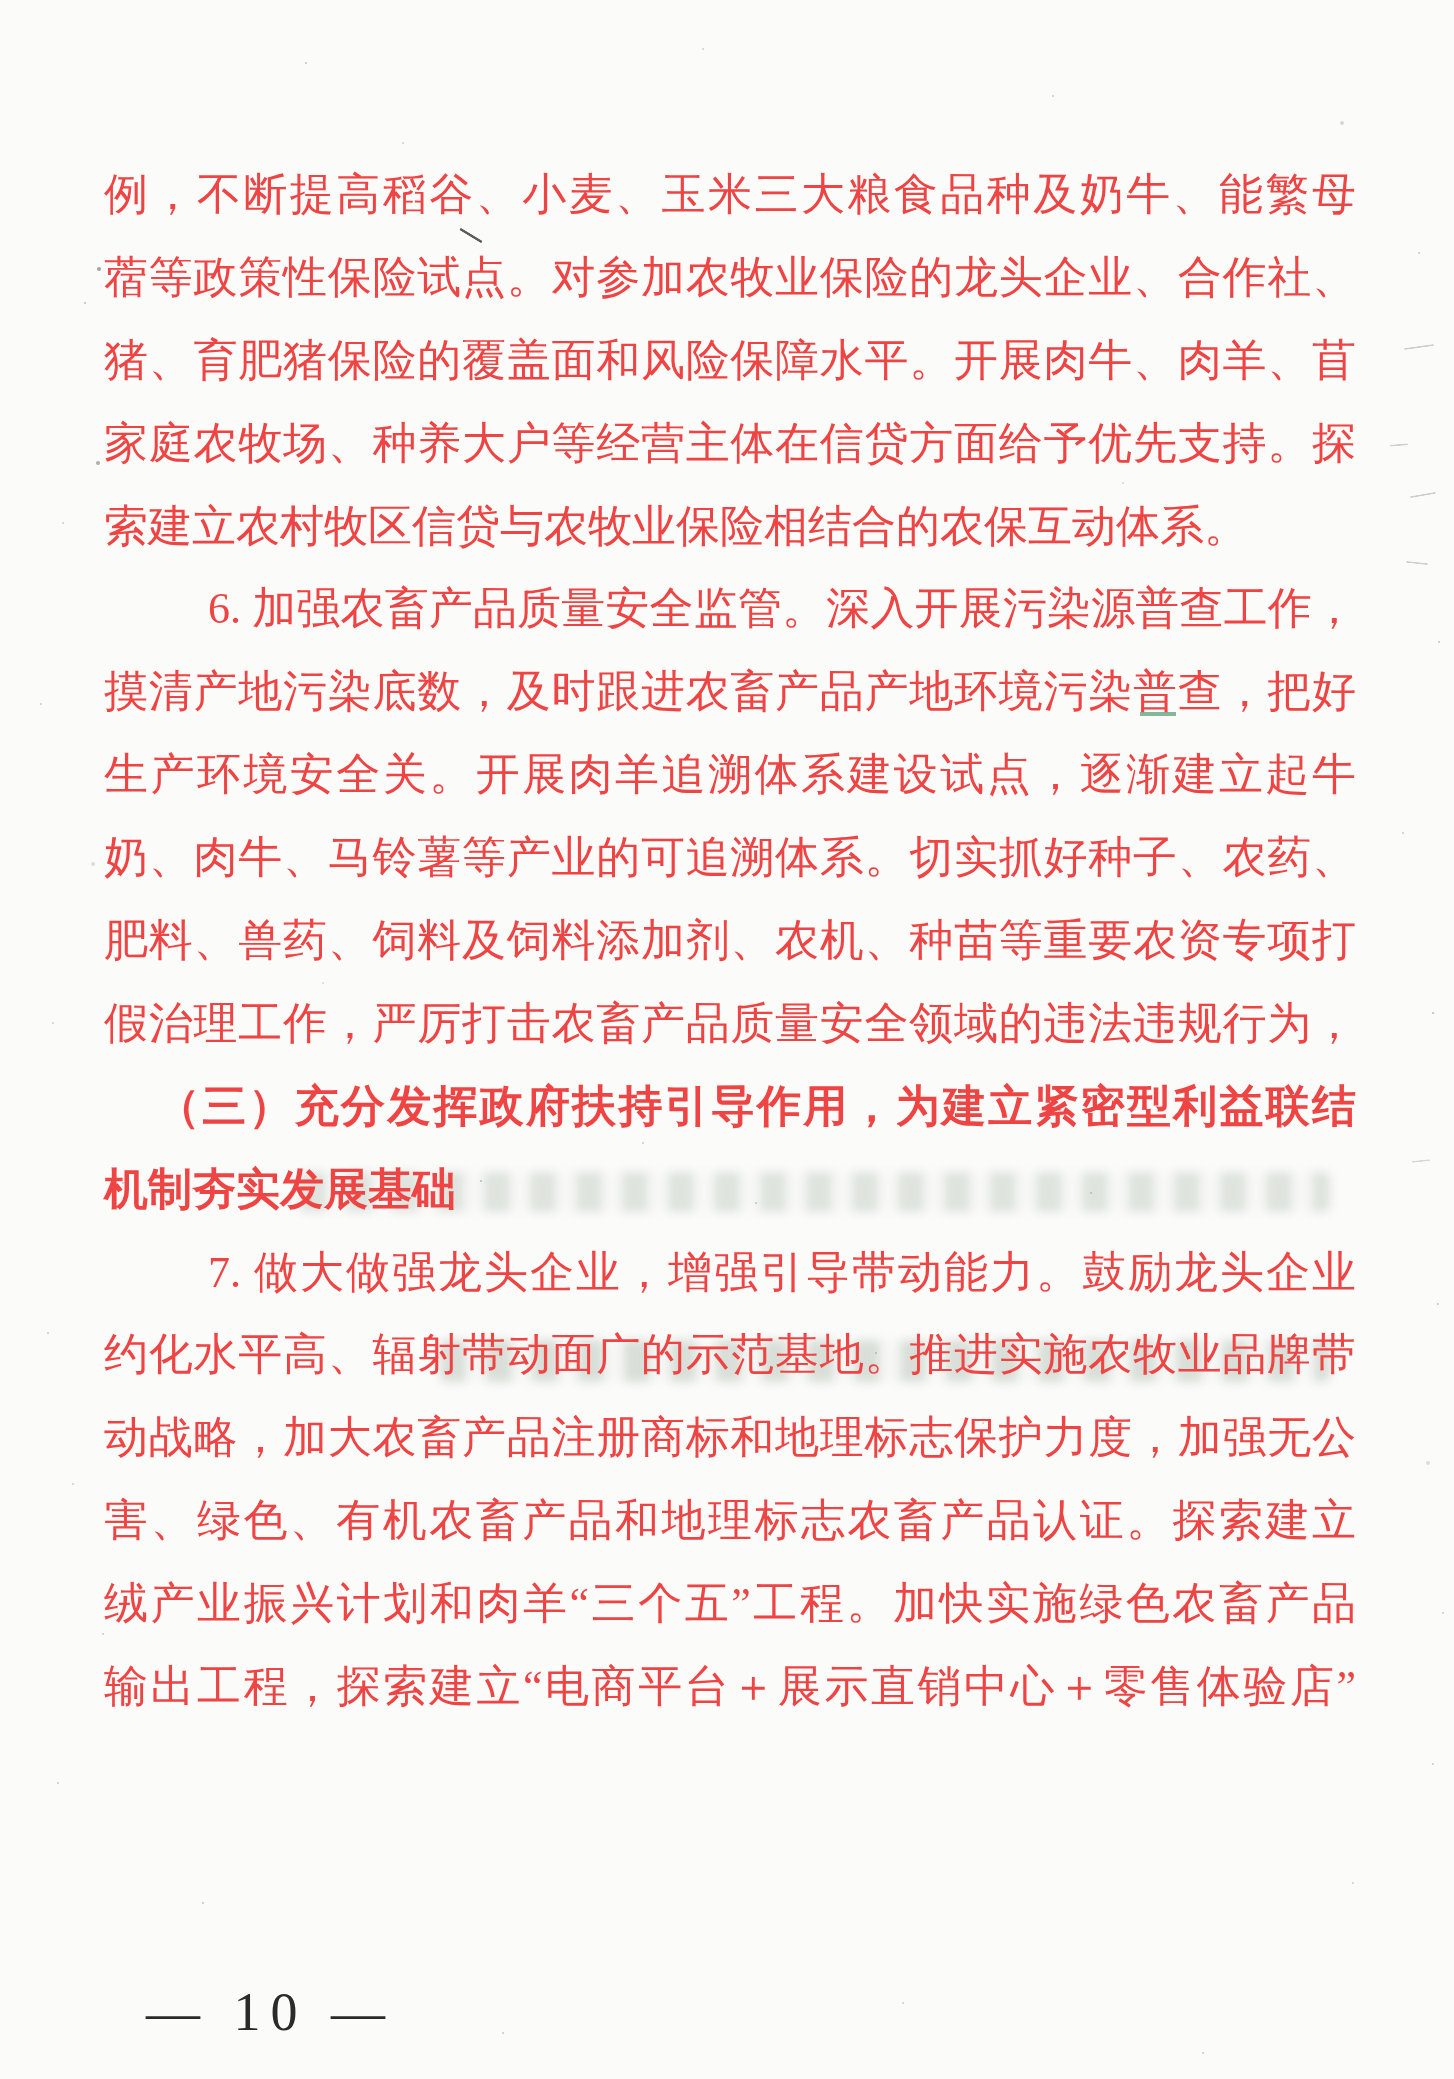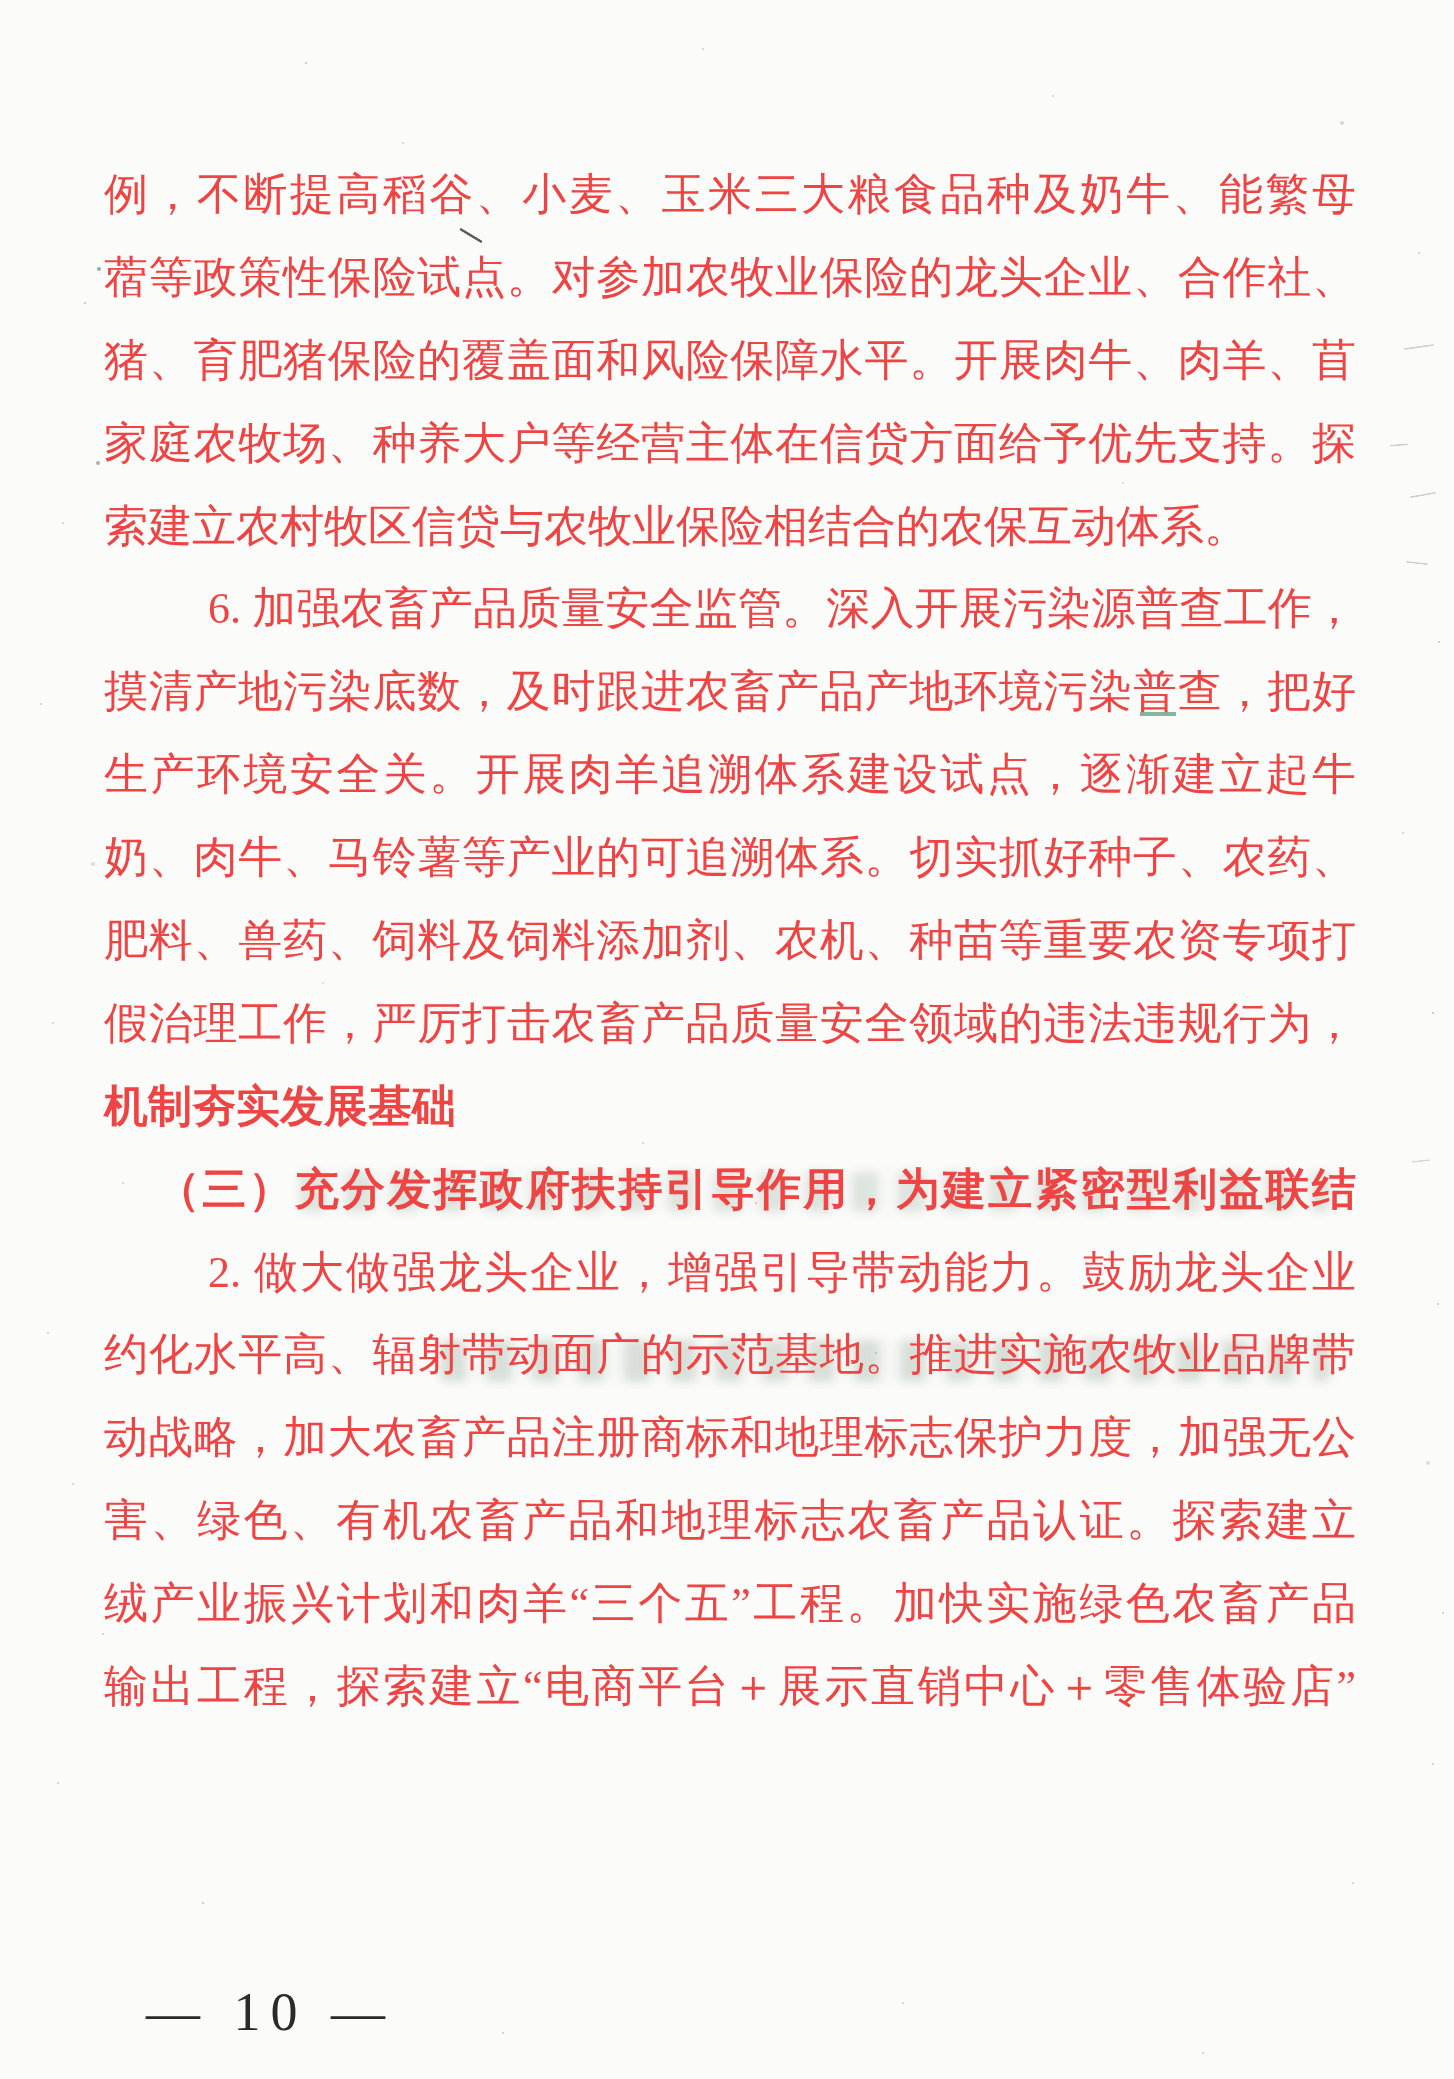--- a/index.html
+++ b/index.html
@@ -149,23 +149,23 @@
     <div class="line j">蓿等政策性保险试点。对参加农牧业保险的龙头企业、合作社、</div>
     <div class="line j">猪、育肥猪保险的覆盖面和风险保障水平。开展肉牛、肉羊、苜</div>
     <div class="line j">家庭农牧场、种养大户等经营主体在信贷方面给予优先支持。探</div>
     <div class="line">索建立农村牧区信贷与农牧业保险相结合的农保互动体系。</div>
     <div class="line j ind-num">6. 加强农畜产品质量安全监管。深入开展污染源普查工作，</div>
     <div class="line j">摸清产地污染底数，及时跟进农畜产品产地环境污染普查，把好</div>
     <div class="line j">生产环境安全关。开展肉羊追溯体系建设试点，逐渐建立起牛</div>
     <div class="line j">奶、肉牛、马铃薯等产业的可追溯体系。切实抓好种子、农药、</div>
     <div class="line j">肥料、兽药、饲料及饲料添加剂、农机、种苗等重要农资专项打</div>
     <div class="line j">假治理工作，严厉打击农畜产品质量安全领域的违法违规行为，</div>
+    <div class="line j ind-head bold">（三）充分发挥政府扶持引导作用，为建立紧密型利益联结</div>
     <div class="line bold">机制夯实发展基础</div>
-    <div class="line j ind-head bold">（三）充分发挥政府扶持引导作用，为建立紧密型利益联结</div>
-    <div class="line j ind-num">2. 做大做强龙头企业，增强引导带动能力。鼓励龙头企业</div>
+    <div class="line j ind-num">7. 做大做强龙头企业，增强引导带动能力。鼓励龙头企业</div>
     <div class="line j">约化水平高、辐射带动面广的示范基地。推进实施农牧业品牌带</div>
     <div class="line j">动战略，加大农畜产品注册商标和地理标志保护力度，加强无公</div>
     <div class="line j">害、绿色、有机农畜产品和地理标志农畜产品认证。探索建立</div>
     <div class="line j">绒产业振兴计划和肉羊“三个五”工程。加快实施绿色农畜产品</div>
     <div class="line j">输出工程，探索建立“电商平台＋展示直销中心＋零售体验店”</div>
   </div>
 
   <div class="footer">— 10 —</div>
 
 </div>

